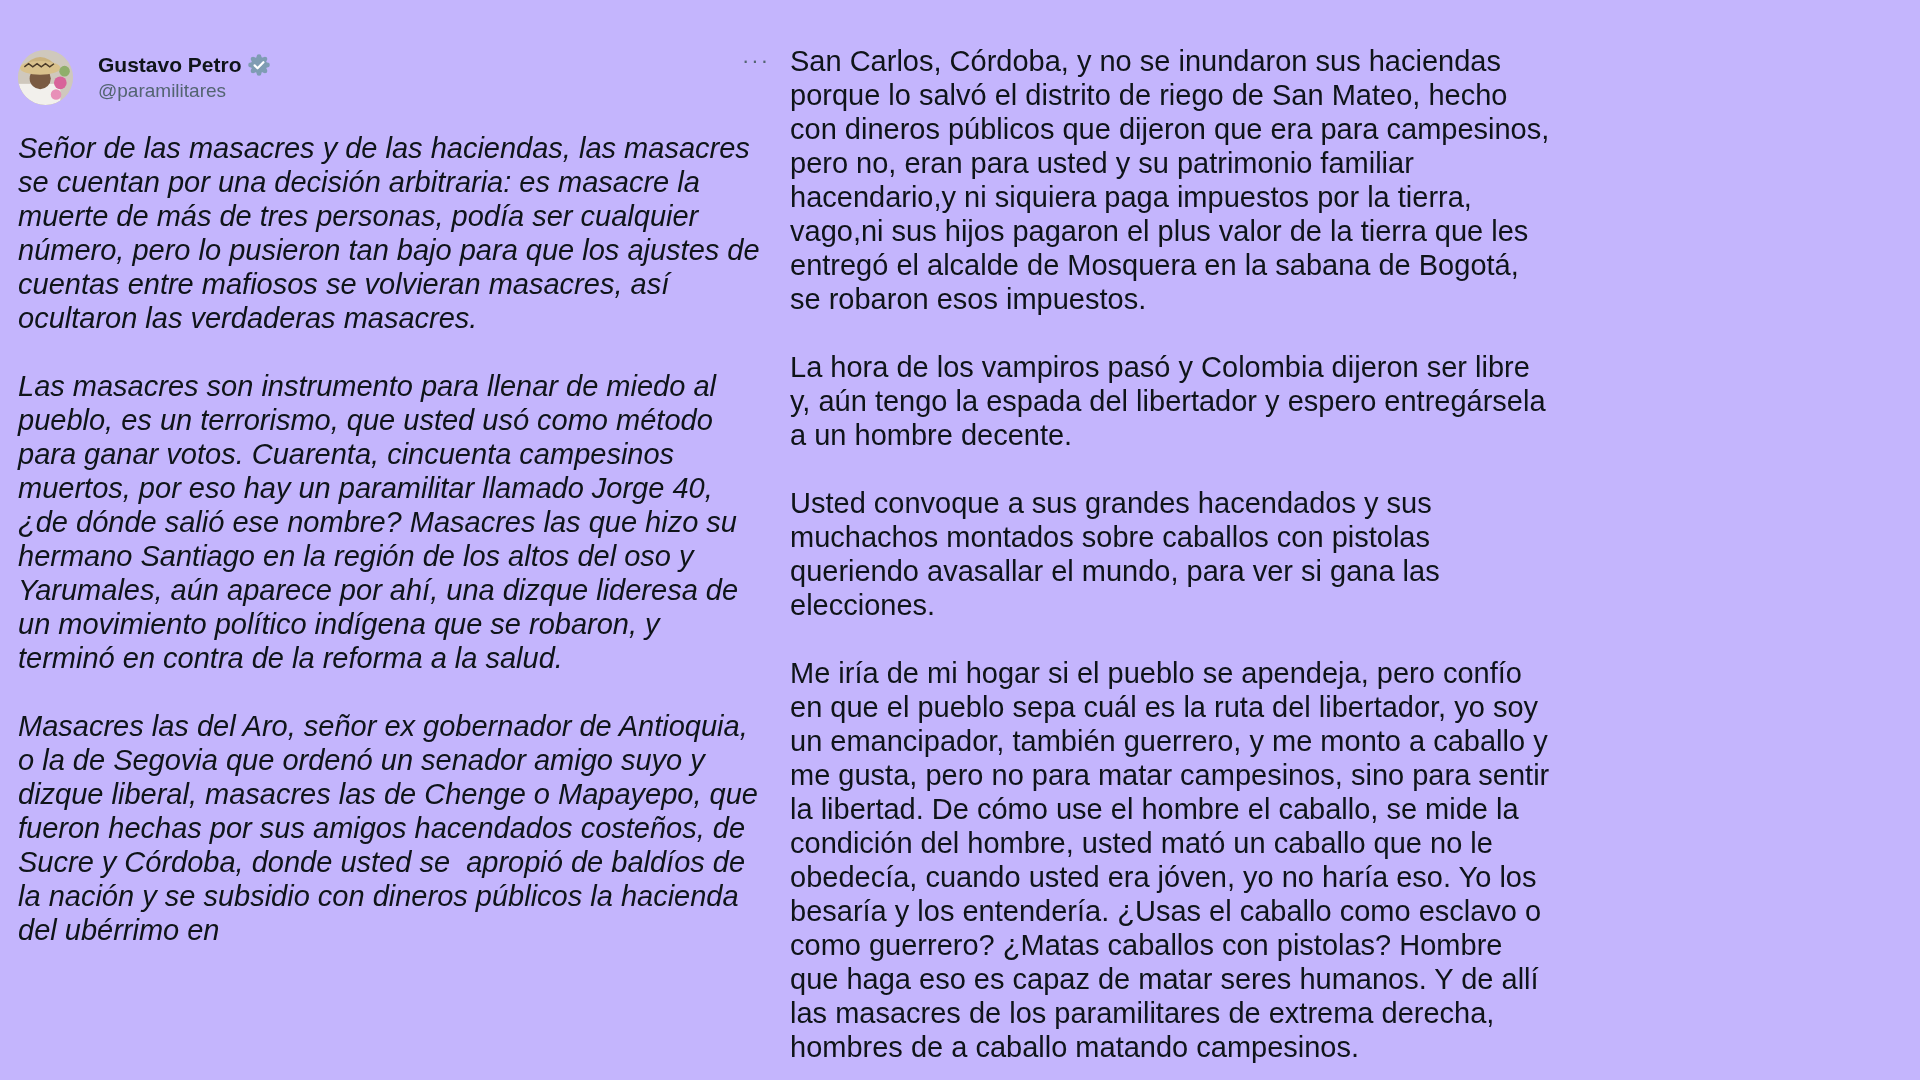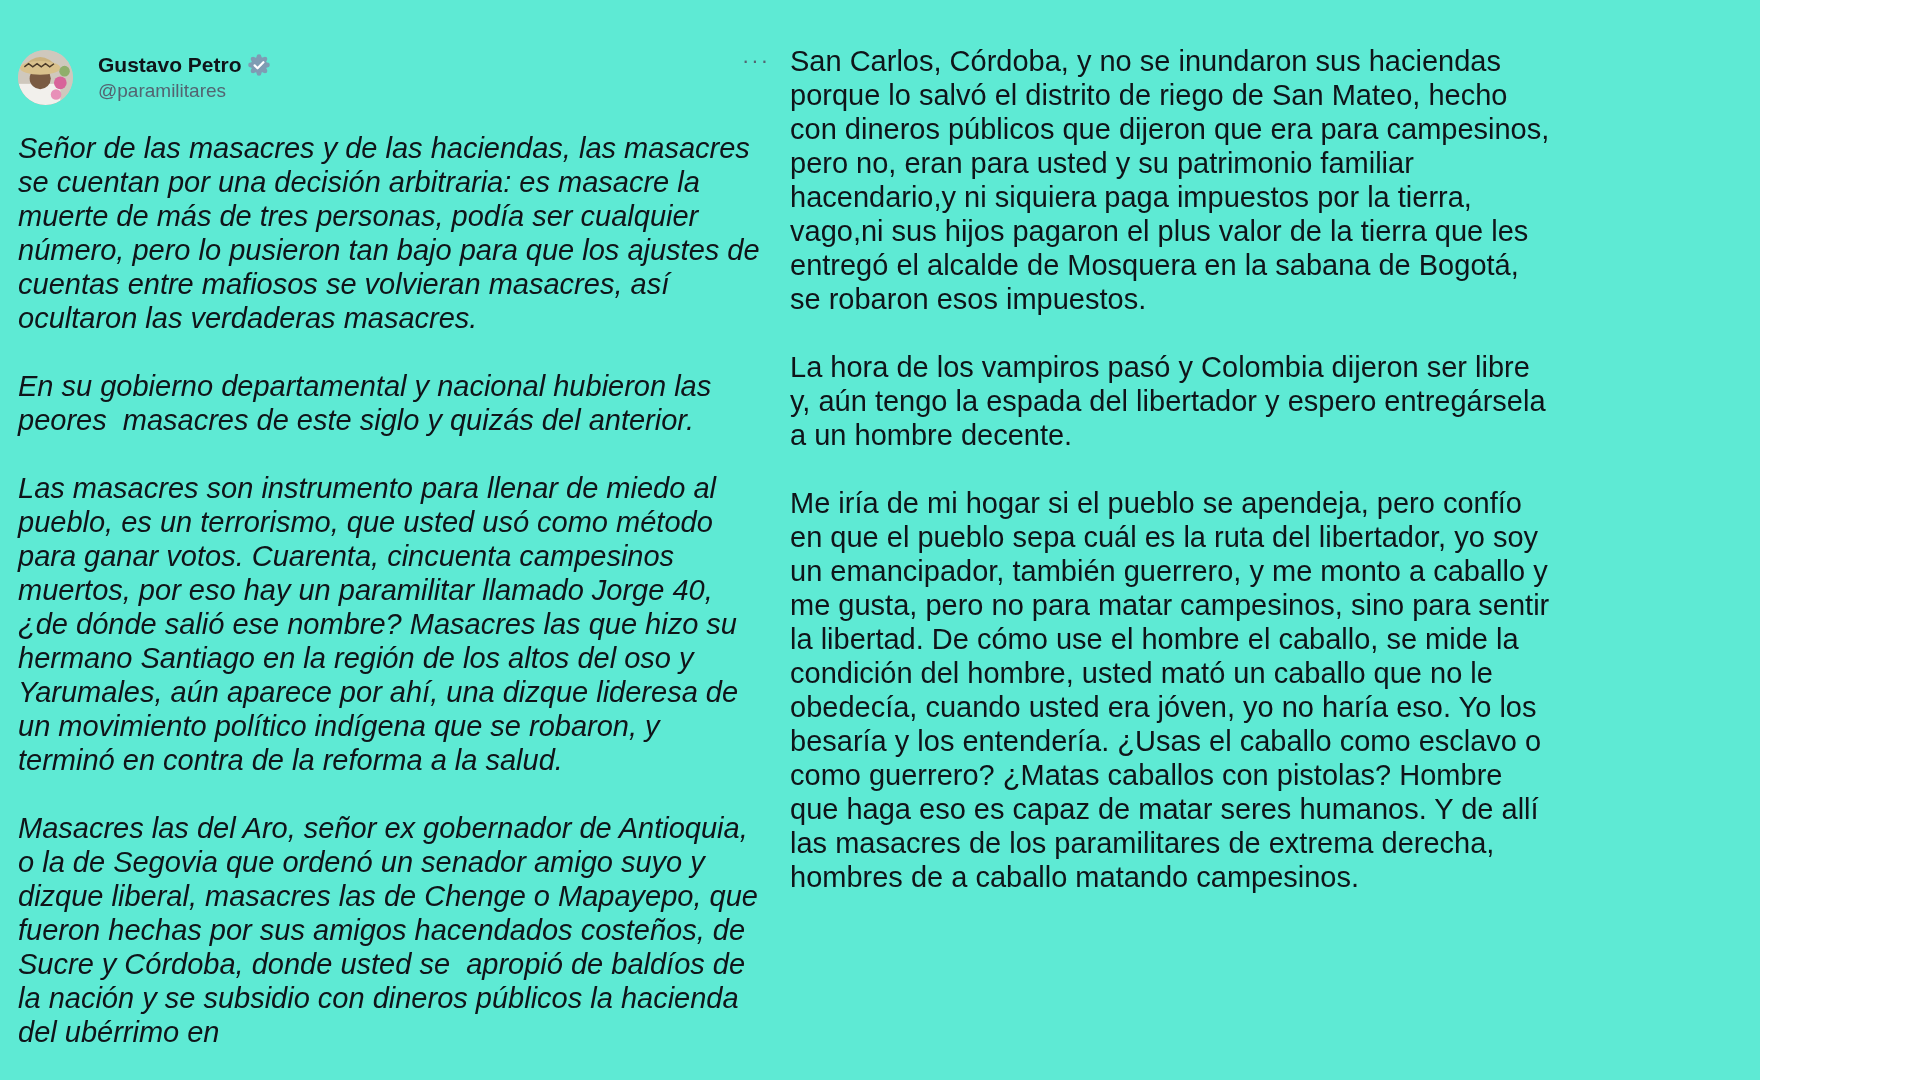--- a/index.html
+++ b/index.html
@@ -7,23 +7,23 @@
     margin: 0;
     padding: 0;
     background: #ffffff;
     width: 1920px;
     height: 1080px;
     overflow: hidden;
     font-family: "Liberation Sans", "DejaVu Sans", sans-serif;
   }
   .page {
     position: relative;
-    width: 1760px;
+    width: 1920px;
     height: 1080px;
-    background: #5eead4;
+    background: #c4b5fd;
   }
   
   .col-left {
     position: absolute;
     left: 18px;
     top: 50px;
     width: 744px;
   }
   .tweet-header {
     display: flex;
@@ -151,28 +151,28 @@
             <path d="M7.2 12.4 l3.2 3.2 l6.4 -6.6" stroke="#ffffff" stroke-width="2.4" fill="none" stroke-linecap="round" stroke-linejoin="round"></path>
           </svg>
         </div>
         <span class="author-handle">@paramilitares</span>
       </div>
 
     </div>
 
     <div class="tweet-body">
       <p>Señor de las masacres y de las haciendas, las masacres se cuentan por una decisión arbitraria: es masacre la muerte de más de tres personas, podía ser cualquier número, pero lo pusieron tan bajo para que los ajustes de cuentas entre mafiosos se volvieran masacres, así ocultaron las verdaderas masacres.</p>
-      <p>En su gobierno departamental y nacional hubieron las peores  masacres de este siglo y quizás del anterior.</p>
       <p>Las masacres son instrumento para llenar de miedo al pueblo, es un terrorismo, que usted usó como método para ganar votos. Cuarenta, cincuenta campesinos muertos, por eso hay un paramilitar llamado Jorge 40, ¿de dónde salió ese nombre? Masacres las que hizo su hermano Santiago en la región de los altos del oso y Yarumales, aún aparece por ahí, una dizque lideresa de un movimiento político indígena que se robaron, y terminó en contra de la reforma a la salud.</p>
       <p>Masacres las del Aro, señor ex gobernador de Antioquia, o la de Segovia que ordenó un senador amigo suyo y dizque liberal, masacres las de Chenge o Mapayepo, que fueron hechas por sus amigos hacendados costeños, de Sucre y Córdoba, donde usted se  apropió de baldíos de la nación y se subsidio con dineros públicos la hacienda del ubérrimo en</p>
     </div>
 
   </div>
 
   <button class="more-btn">···</button>
 
   <div class="col-right">
     <p>San Carlos, Córdoba, y no se inundaron sus haciendas porque lo salvó el distrito de riego de San Mateo, hecho con dineros públicos que dijeron que era para campesinos, pero no, eran para usted y su patrimonio familiar hacendario,y ni siquiera paga impuestos por la tierra, vago,ni sus hijos pagaron el plus valor de la tierra que les entregó el alcalde de Mosquera en la sabana de Bogotá, se robaron esos impuestos.</p>
     <p>La hora de los vampiros pasó y Colombia dijeron ser libre y, aún tengo la espada del libertador y espero entregársela a un hombre decente.</p>
+    <p>Usted convoque a sus grandes hacendados y sus muchachos montados sobre caballos con pistolas queriendo avasallar el mundo, para ver si gana las elecciones.</p>
     <p>Me iría de mi hogar si el pueblo se apendeja, pero confío en que el pueblo sepa cuál es la ruta del libertador, yo soy un emancipador, también guerrero, y me monto a caballo y me gusta, pero no para matar campesinos, sino para sentir la libertad. De cómo use el hombre el caballo, se mide la condición del hombre, usted mató un caballo que no le obedecía, cuando usted era jóven, yo no haría eso. Yo los  besaría y los entendería. ¿Usas el caballo como esclavo o como guerrero? ¿Matas caballos con pistolas? Hombre que haga eso es capaz de matar seres humanos. Y de allí las masacres de los paramilitares de extrema derecha, hombres de a caballo matando campesinos.</p>
   </div>
 
 </div>
 
 </body></html>

